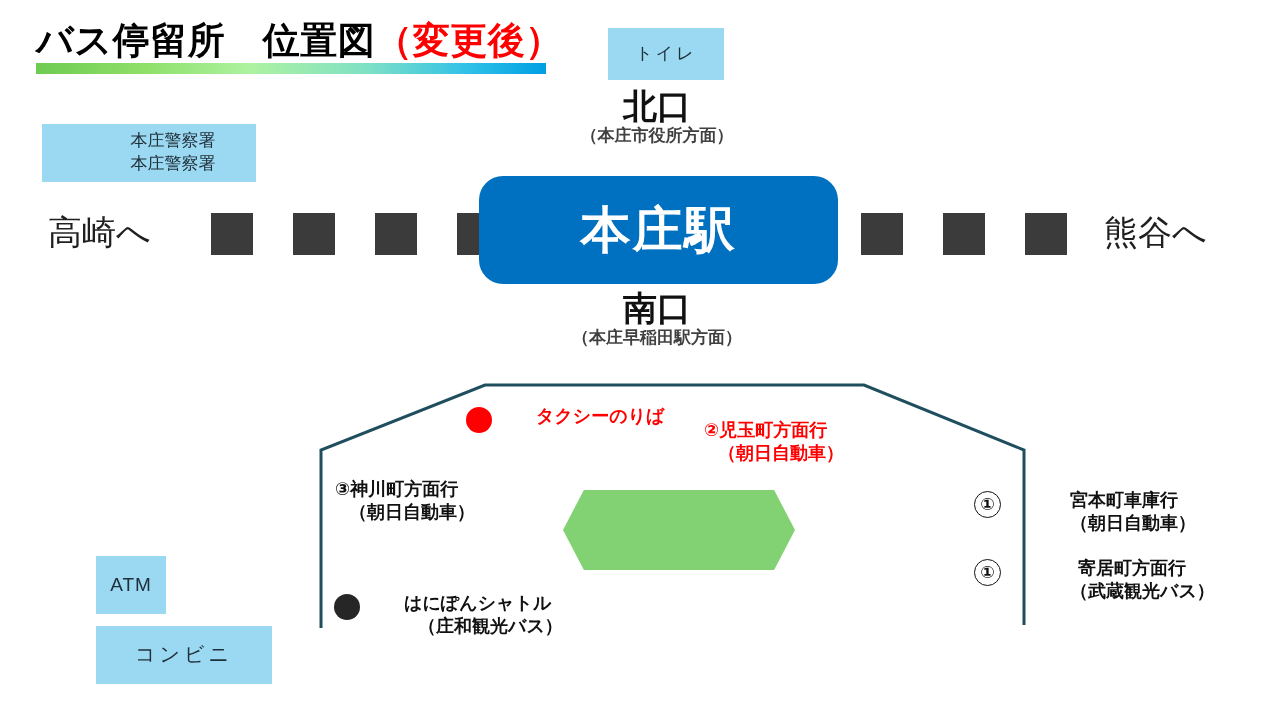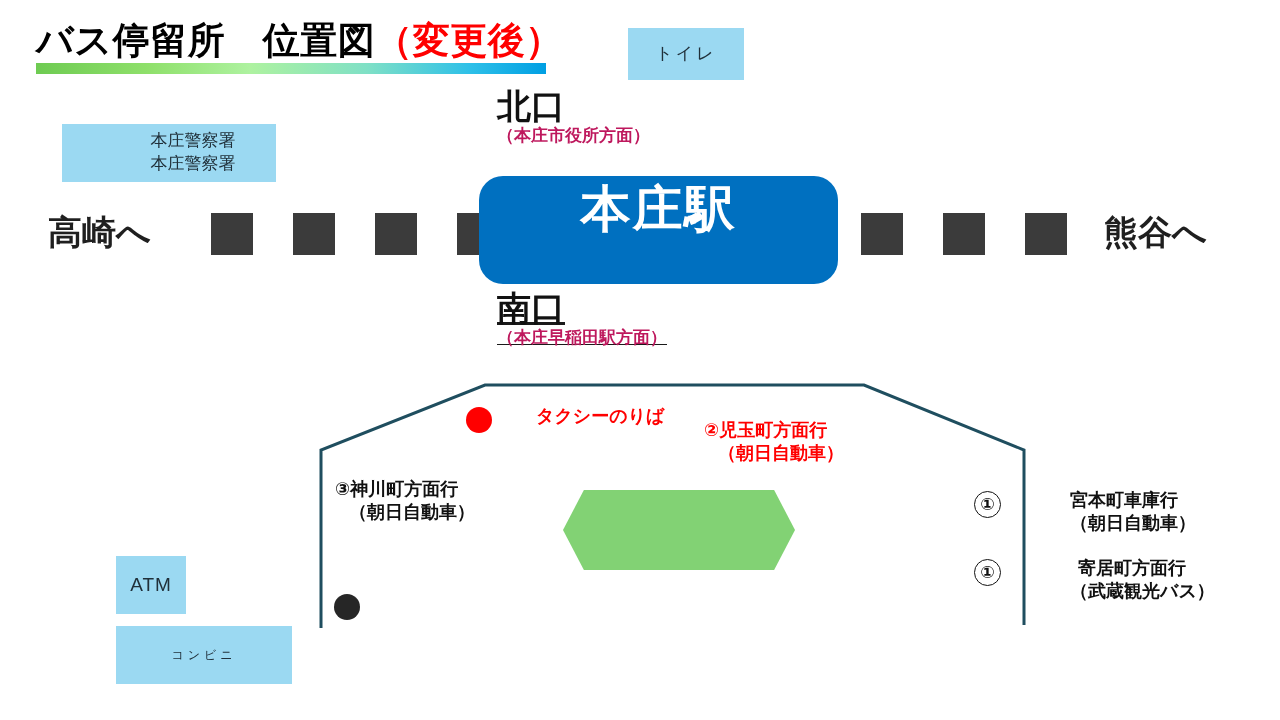--- a/index.html
+++ b/index.html
@@ -52,21 +52,20 @@
     position: absolute;
     background: #9BD9F2;
     color: #20303a;
     display: flex;
     align-items: center;
     justify-content: center;
     text-align: center;
     line-height: 1.35;
     font-size: 17px;
     letter-spacing: 1px;
-    margin-left: 20px;
   }
   #police-box {
     left: 42px;
     top: 124px;
     width: 166px;
     height: 58px;
     font-size: 17px;
     letter-spacing: 0px;
     padding-left: 48px;
   }
@@ -84,76 +83,77 @@
     width: 70px;
     height: 58px;
     font-size: 19px;
     letter-spacing: 1px;
   }
   #convenience-box {
     left: 96px;
     top: 626px;
     width: 176px;
     height: 58px;
-    font-size: 12px;
+    font-size: 20px;
     letter-spacing: 4px;
+    font-family: Liberation Mono, monospace;
   }
 
   
   .exit-block {
     position: absolute;
-    text-align: left;
+    text-align: center;
     width: 320px;
   }
   .exit-name {
     font-size: 34px;
     font-weight: bold;
     line-height: 1.08;
     color: #111111;
   }
   .exit-sub {
     font-size: 17px;
     font-weight: bold;
     line-height: 1.2;
     margin-top: 1px;
-    color: #be185d;
+    color: #404040;
   }
   #north-exit { left: 497px; top: 88px; }
-  #south-exit { left: 497px; top: 290px; text-decoration: underline; }
+  #south-exit { left: 497px; top: 290px; }
 
   
   .rail-tie {
     position: absolute;
     top: 213px;
     width: 42px;
     height: 42px;
     background: #3B3B3B;
   }
   .rail-label {
     position: absolute;
     top: 210px;
     font-size: 34px;
-    font-weight: bold;
+    font-weight: normal;
     color: #1f1f1f;
     white-space: nowrap;
   }
   #rail-label-left { left: 48px; }
   #rail-label-right { left: 1104px; }
 
   
   #station-box {
     position: absolute;
     left: 479px;
     top: 176px;
     width: 359px;
     height: 108px;
     background: #0070C0;
     border-radius: 24px;
     display: flex;
-    align-items: flex-start;
+    align-items: center;
     justify-content: center;
   }
   #station-name {
     color: #ffffff;
     font-size: 50px;
     font-weight: bold;
     letter-spacing: 2px;
   }
 
   
@@ -303,20 +303,24 @@
 
   <div class="stop stop-inline" id="stop-kamikawa">
     <div class="stop-lines black-text">
       <div class="l1"><span>③</span><span>神川町方面行</span></div>
       <div class="l2">（朝日自動車）</div>
     </div>
   </div>
 
   <div class="stop" id="stop-hanipon">
     <span class="dot black"></span>
+    <div class="stop-lines black-text">
+      <div class="l1">はにぽんシャトル</div>
+      <div class="l2">（庄和観光バス）</div>
+    </div>
   </div>
 
   <div class="stop stop-right" id="stop-miyamoto">
     <span class="num-circle">①</span>
     <div class="stop-lines black-text">
       <div class="l1">宮本町車庫行</div>
       <div class="l2" style="padding-left:0">（朝日自動車）</div>
     </div>
   </div>
 

